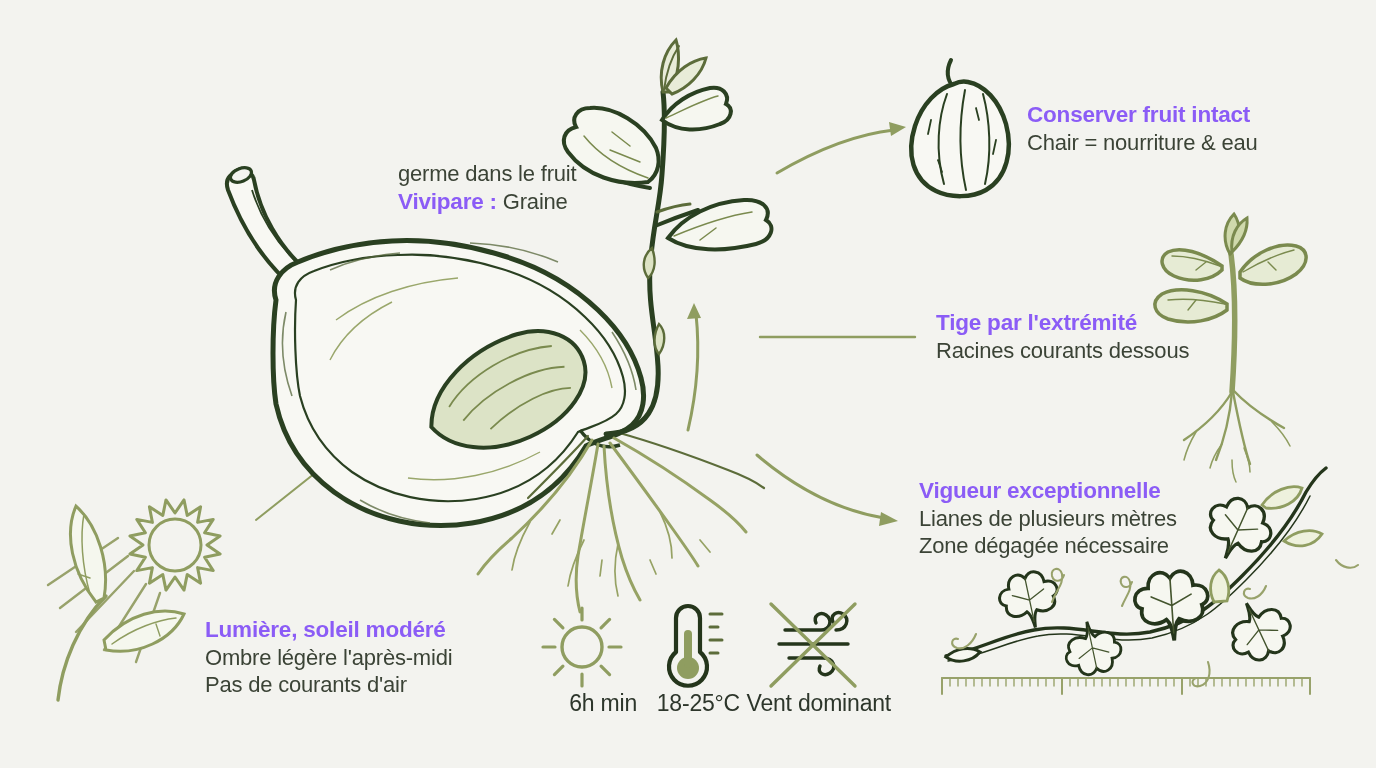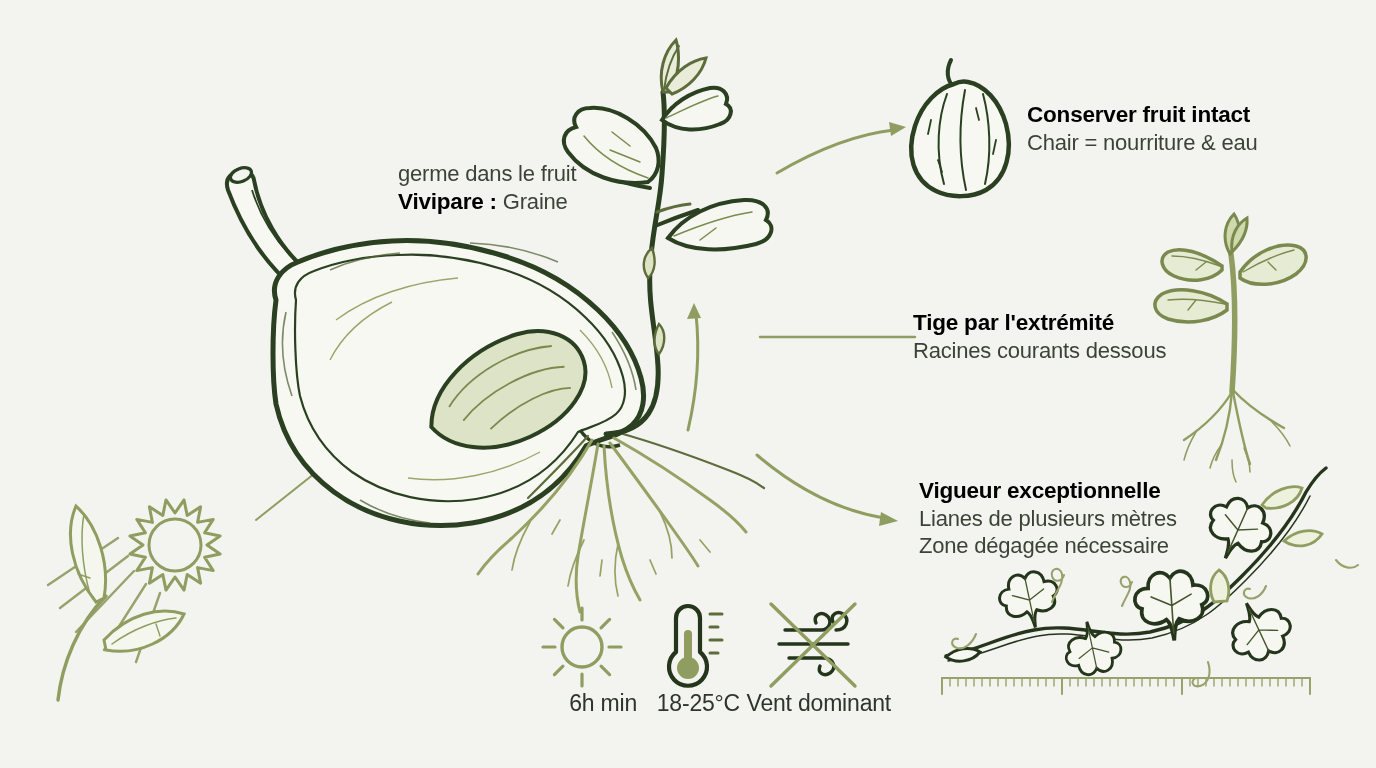--- a/index.html
+++ b/index.html
@@ -1,20 +1,20 @@
 <!DOCTYPE html>
 <html><head>
 <meta charset="utf-8">
 <style>
   html,body{margin:0;padding:0;background:#e8e8e4;}
   .canvas{position:relative;width:1376px;height:768px;background:#f3f3ef;overflow:hidden;
           font-family:"Liberation Sans", sans-serif;}
   svg{position:absolute;left:0;top:0;}
   .callout{position:absolute;font-size:22px;line-height:27.5px;color:#3b4336;letter-spacing:-0.2px;white-space:nowrap;}
-  .callout .t{font-weight:700;color:#000000;font-size:22.5px;}
+  .callout .t{font-weight:700;color:#8b5cf6;font-size:22.5px;}
   .cond{position:absolute;text-align:right;}
   .cond svg{position:static;display:block;margin:0 auto;}
   .cond .cl{font-size:23px;color:#2d362b;margin-top:1px;letter-spacing:-0.2px;white-space:nowrap;}
 </style>
 </head>
 <body>
 
 <div class="canvas">
 
   <svg width="1376" height="768" viewBox="0 0 1376 768">
@@ -293,31 +293,36 @@
   <div class="callout" style="left:398px;top:160px">
     <div>germe dans le fruit</div>
     <div><span class="t">Vivipare :</span> <span>Graine</span></div>
   </div>
 
   <div class="callout" style="left:1027px;top:101px">
     <div class="t">Conserver fruit intact</div>
     <div>Chair = nourriture &amp; eau</div>
   </div>
 
-  <div class="callout" style="left:913px;top:309px">
+  <div class="callout" style="left:936px;top:309px">
     <div class="t">Tige par l'extrémité</div>
     <div>Racines courants dessous</div>
   </div>
 
   <div class="callout" style="left:919px;top:477px">
     <div class="t">Vigueur exceptionnelle</div>
     <div>Lianes de plusieurs mètres</div>
     <div>Zone dégagée nécessaire</div>
   </div>
 
+  <div class="callout" style="left:205px;top:616px">
+    <div class="t">Lumière, soleil modéré</div>
+    <div>Ombre légère l'après-midi</div>
+    <div>Pas de courants d'air</div>
+  </div>
 
   <div class="cond" style="left:527px;top:603px;width:110px">
     <svg width="110" height="86" viewBox="0 0 110 86">
       <circle cx="55" cy="44" r="20" fill="none" stroke="#8f9d60" stroke-width="3.4"></circle>
       <g id="small-sun-rays" stroke="#8f9d60" stroke-width="3.2" stroke-linecap="round">
           <line x1="82" y1="44" x2="94" y2="44"></line>
           <line x1="74.09188309203678" y1="63.09188309203678" x2="82.57716446627535" y2="71.57716446627535"></line>
           <line x1="55" y1="71" x2="55" y2="83"></line>
           <line x1="35.90811690796322" y1="63.09188309203678" x2="27.422835533724648" y2="71.57716446627535"></line>
           <line x1="28" y1="44" x2="16" y2="44.00000000000001"></line>

